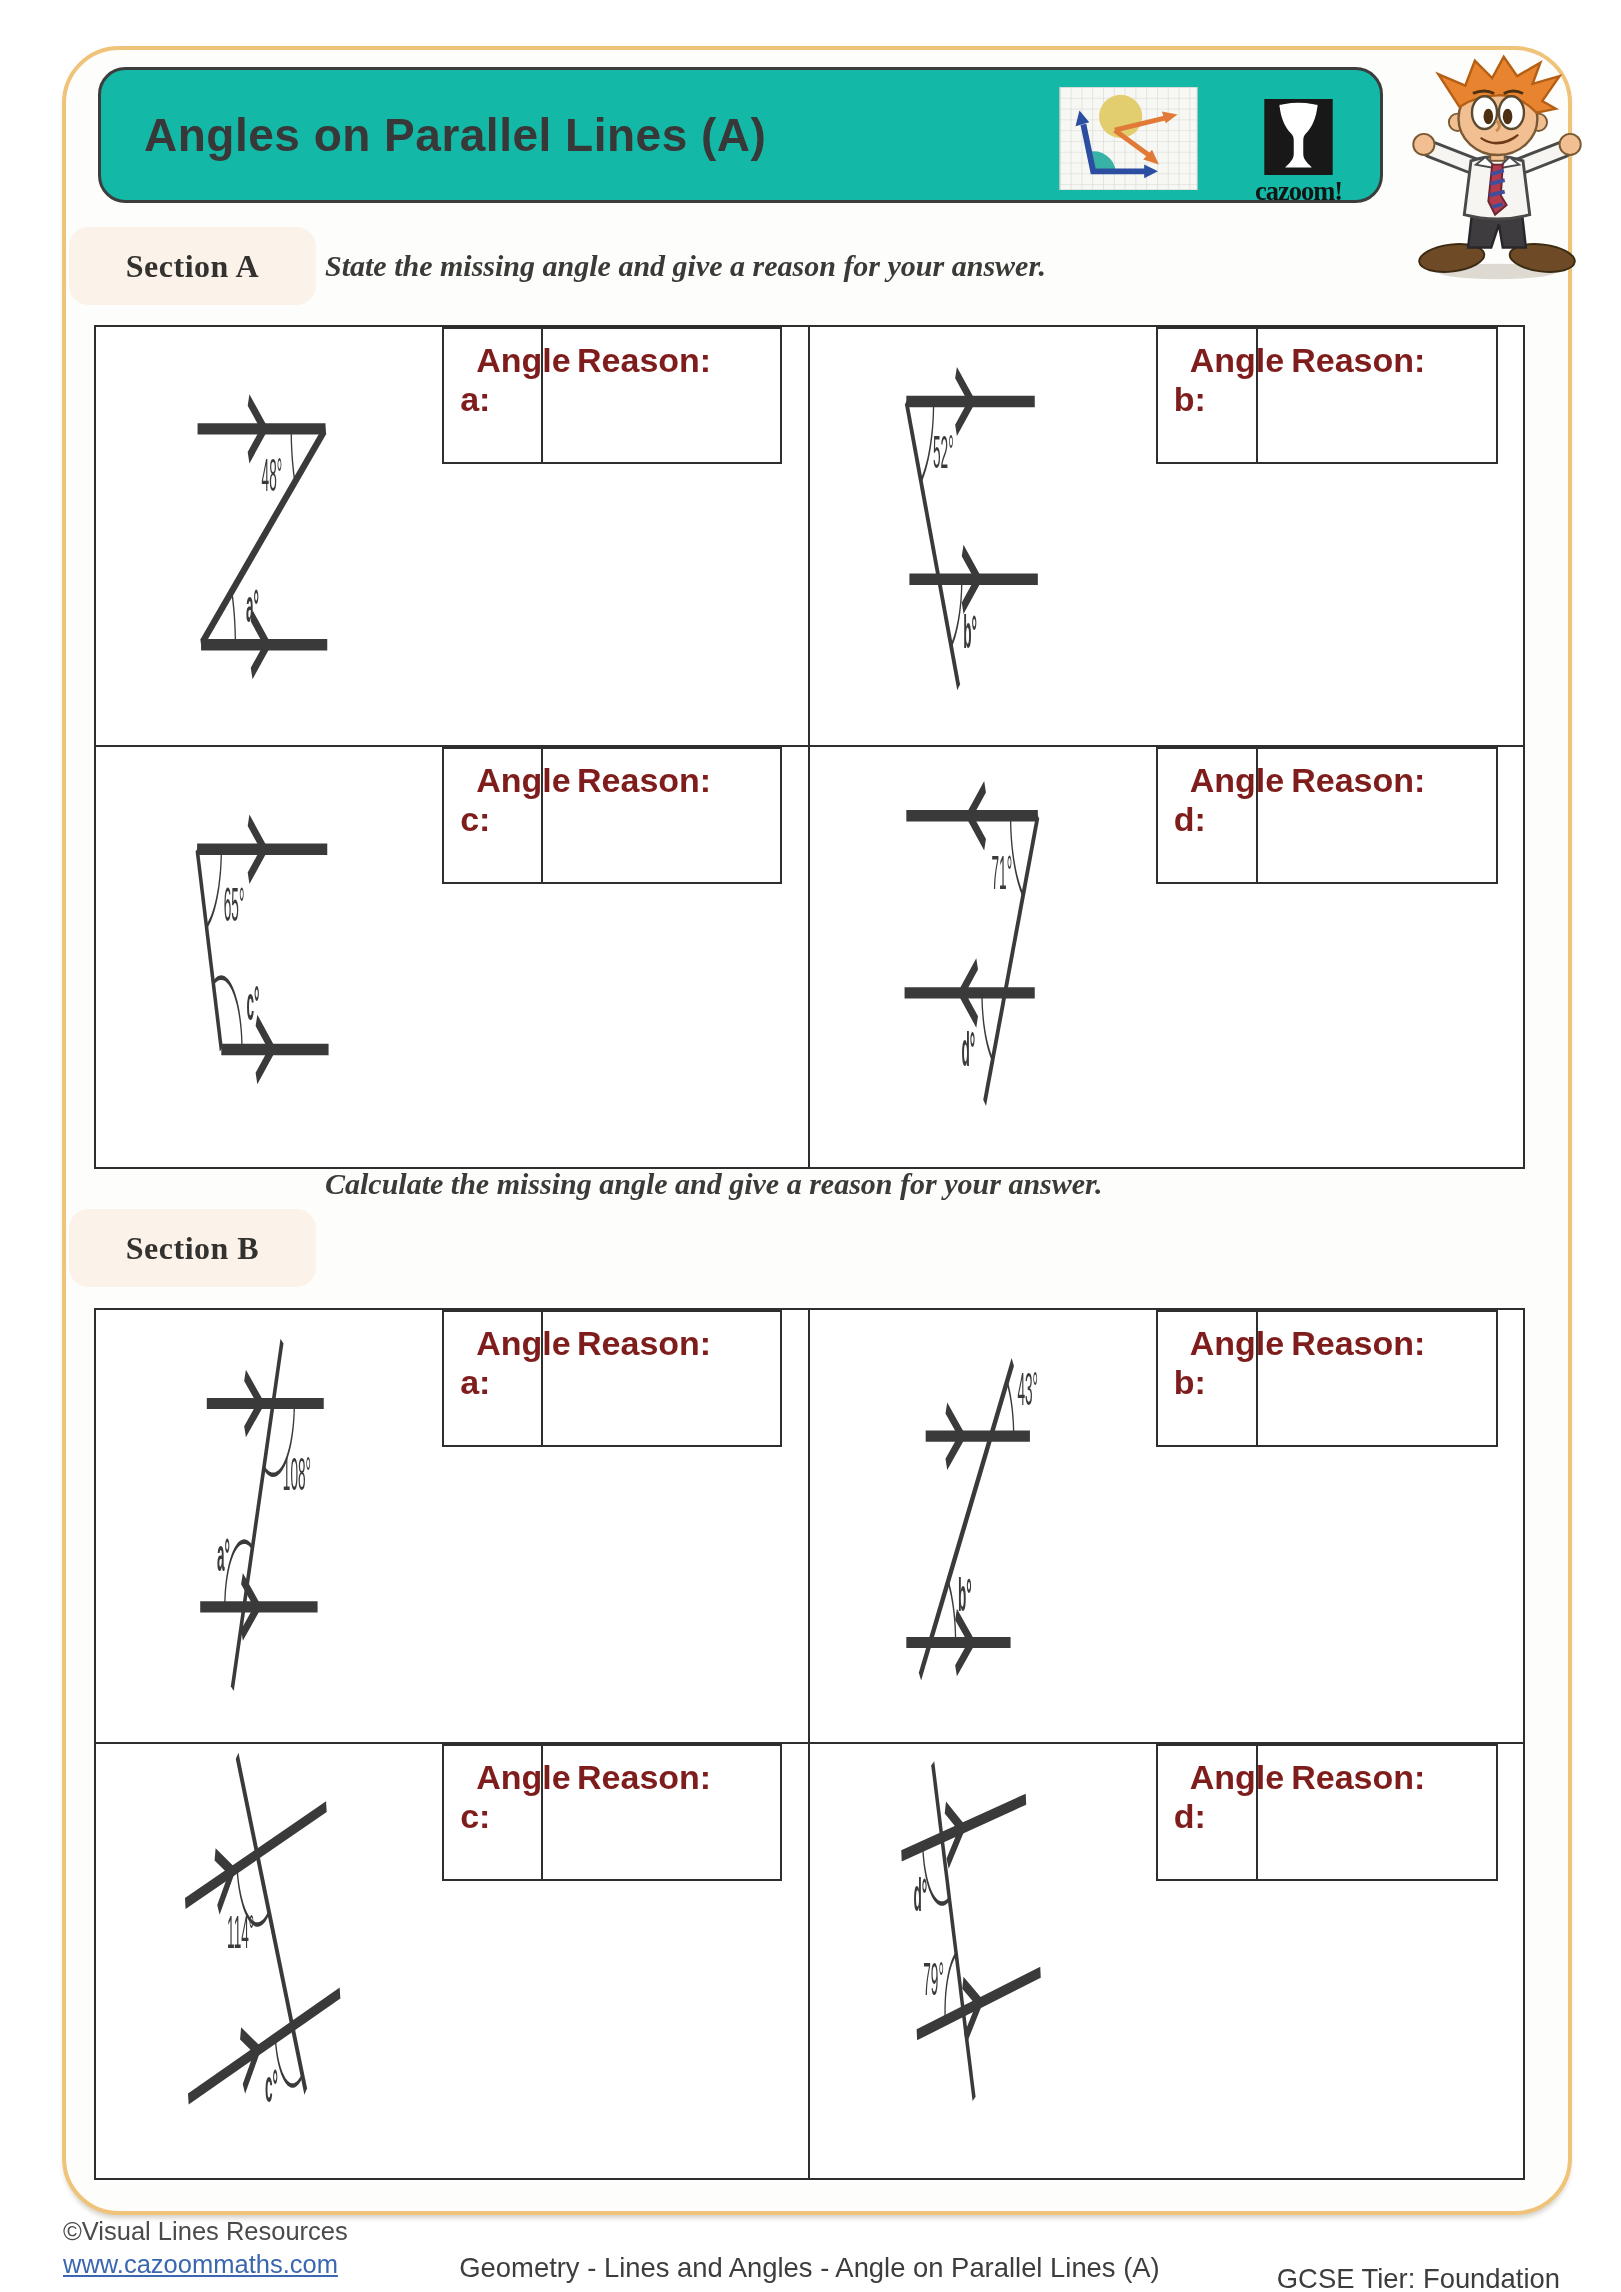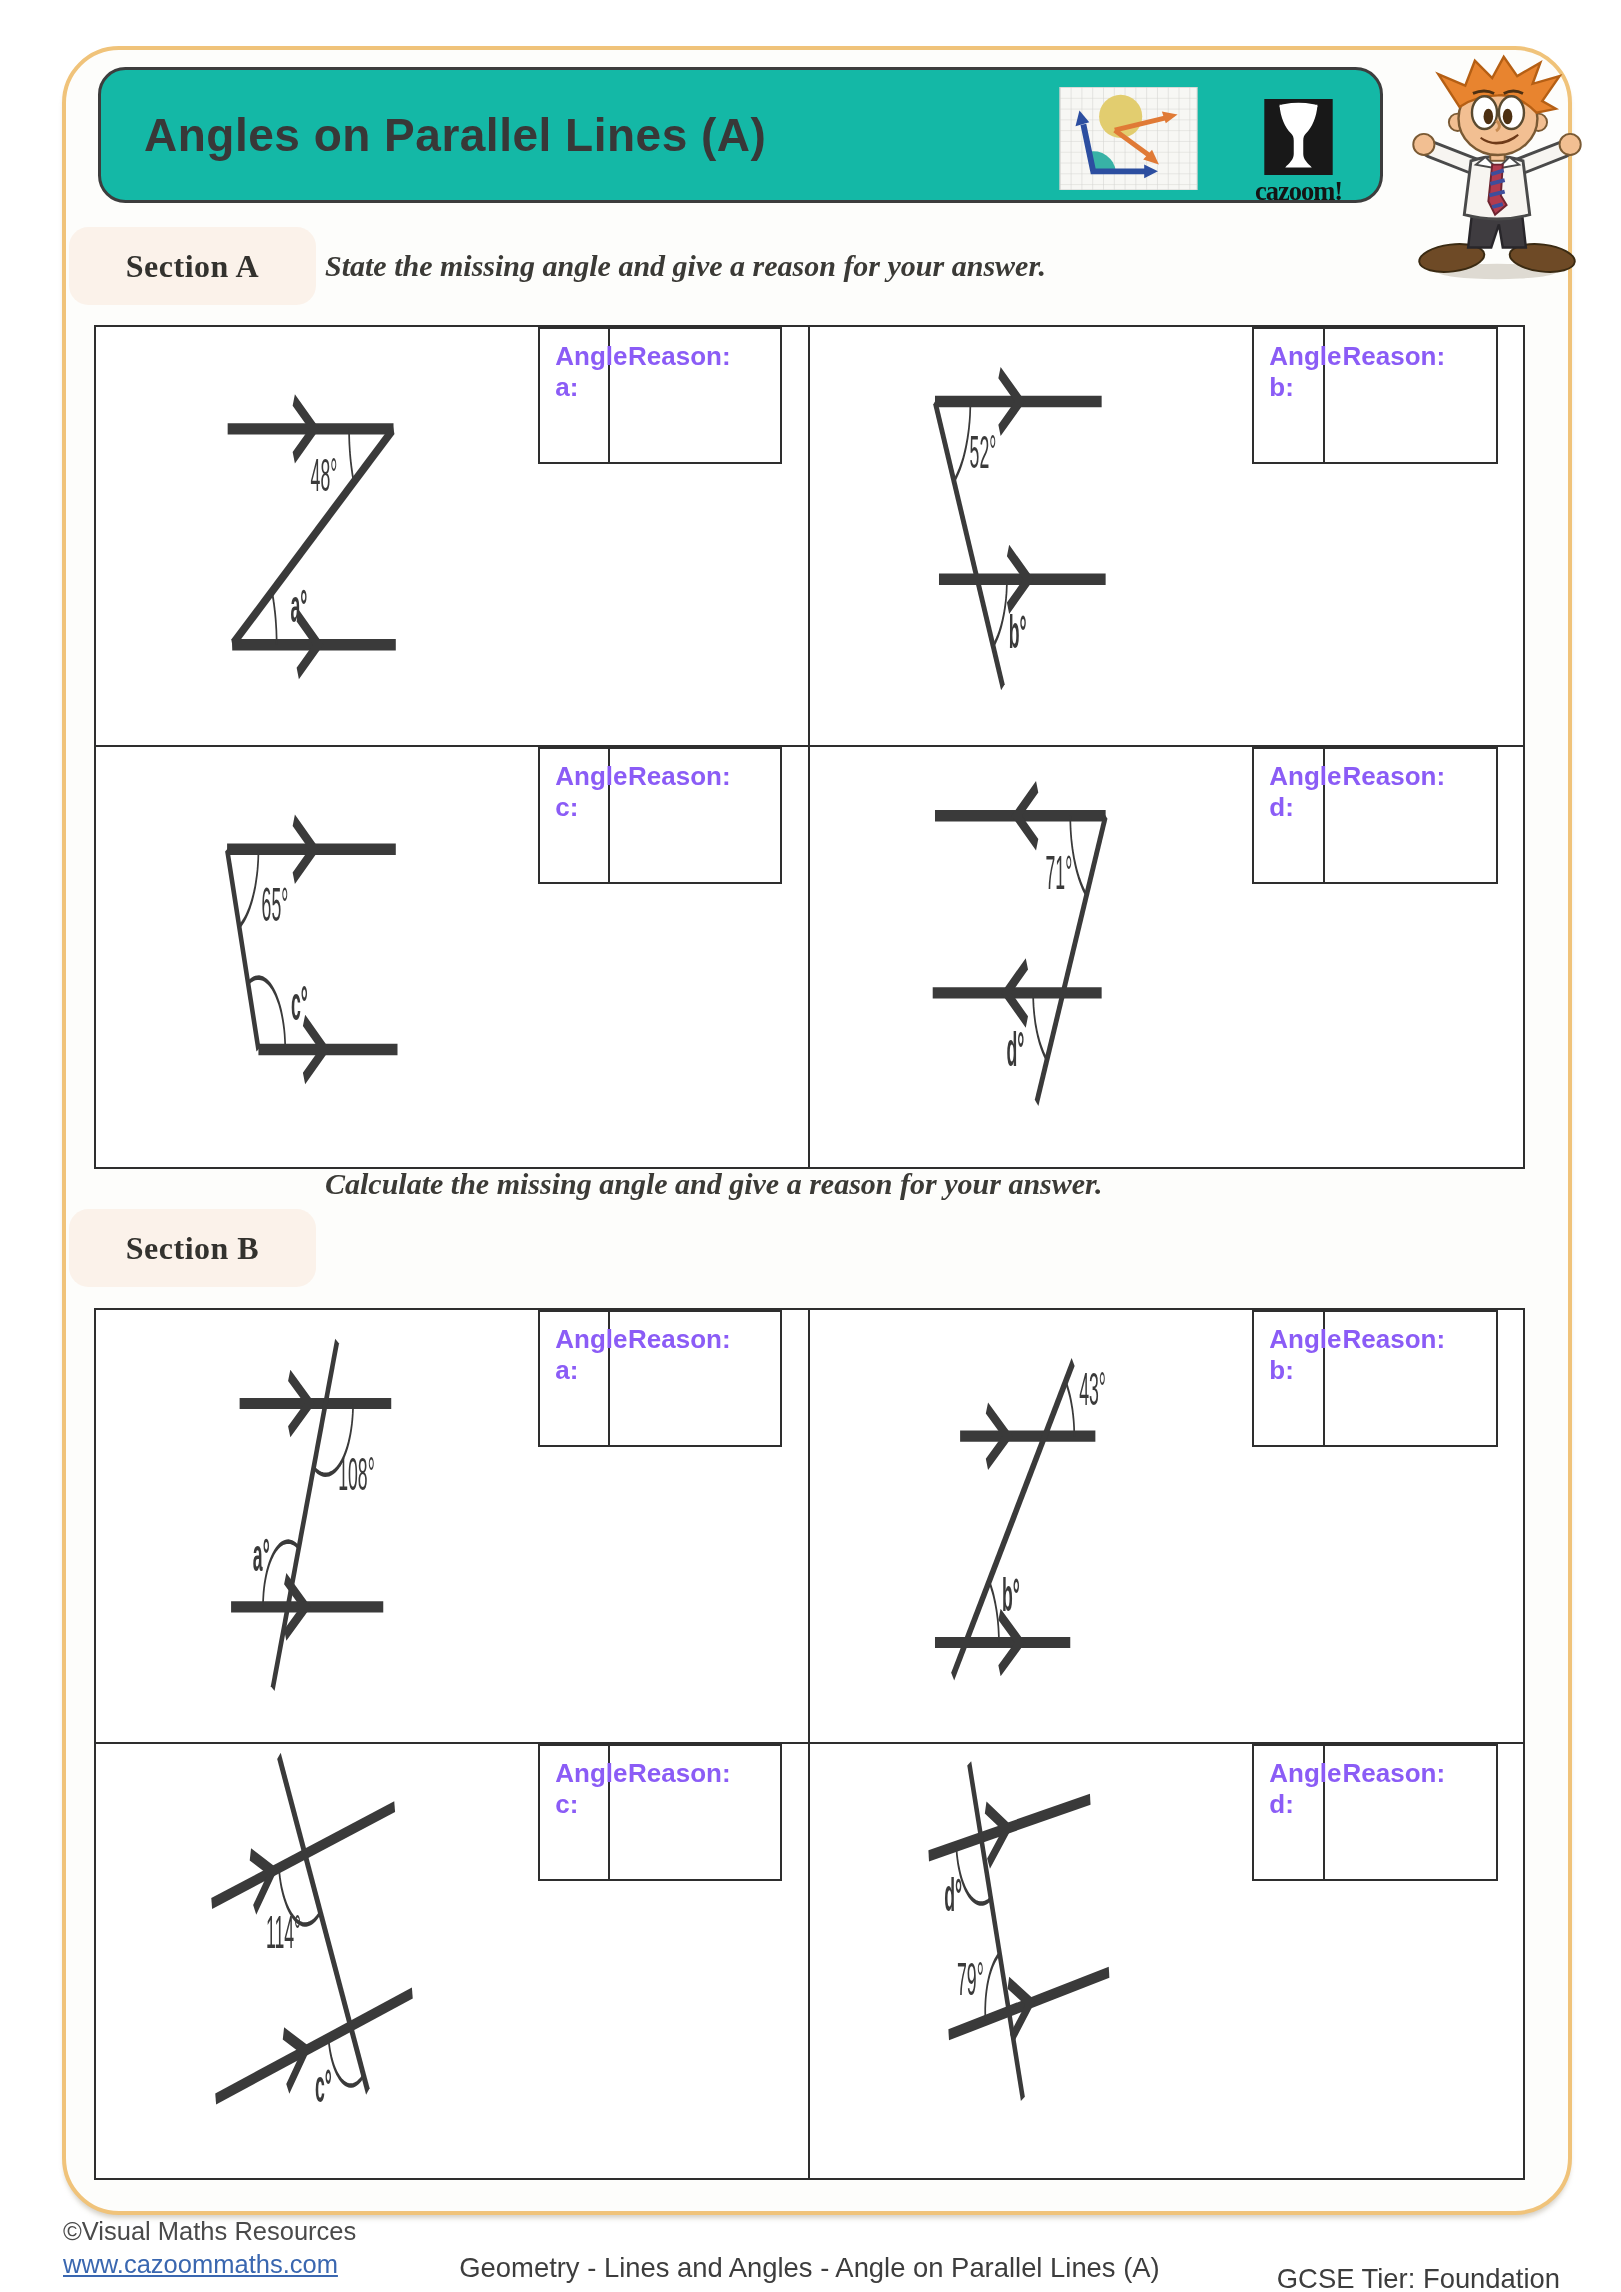--- a/index.html
+++ b/index.html
@@ -48,21 +48,21 @@
   .cell.br{border-right:2.9px solid #2e2e2e;}
   .cell.bb{border-bottom:2.9px solid #2e2e2e;}
   svg.diagram{width:100%;flex:1 1 auto;display:block;min-height:0;}
   svg.diagram text{font-family:"Liberation Sans",sans-serif;}
   .answer-table{
     height:133px;margin:0 25.5px 18.6px 25.5px;border:2.9px solid #2e2e2e;
     display:flex;background:#ffffff;flex:0 0 auto;
   }
   .answer-left{width:29.5%;border-right:2px solid #2e2e2e;padding:11.8px 0 0 15.7px;box-sizing:border-box;}
   .answer-right{flex:1;padding:11.8px 0 0 17.6px;box-sizing:border-box;}
-  .field-label{font-size:26px;font-weight:700;color:#8b5cf6;}
+  .field-label{font-size:34px;font-weight:700;color:#7f1d1d;margin-left:16px;}
   .footer-copyright{position:absolute;left:63px;top:2217px;font-size:25.5px;color:#4a4a4a;}
   .footer-link{position:absolute;left:63px;top:2250px;font-size:25.5px;color:#3a67b0;text-decoration:underline;}
   .footer-center{position:absolute;left:94px;top:2252px;width:1431px;text-align:center;font-size:27.4px;color:#3d3d3d;}
   .footer-right{position:absolute;right:61px;top:2252px;font-size:27.4px;color:#3d3d3d;margin-top:11px;}
 </style>
 </head>
 <body>
 
 <div class="frame"></div>
 
@@ -271,17 +271,17 @@
         <text x="251" y="112" text-anchor="middle" fill="#3a3a3a" font-size="31" font-weight="700">d°</text>
         <text x="281" y="168" text-anchor="middle" fill="#3a3a3a" font-size="31" font-weight="400">79°</text>
       </svg>
     <div class="answer-table">
       <div class="answer-left"><span class="field-label">Angle d:</span></div>
       <div class="answer-right"><span class="field-label">Reason:</span></div>
     </div>
   </div>
 </div>
 
-<div class="footer-copyright">©Visual Maths Resources</div>
+<div class="footer-copyright">©Visual Lines Resources</div>
 <a class="footer-link" href="#">www.cazoommaths.com</a>
 <div class="footer-center">Geometry - Lines and Angles - Angle on Parallel Lines (A)</div>
 <div class="footer-right">GCSE Tier: Foundation</div>
 
 
 </body></html>

